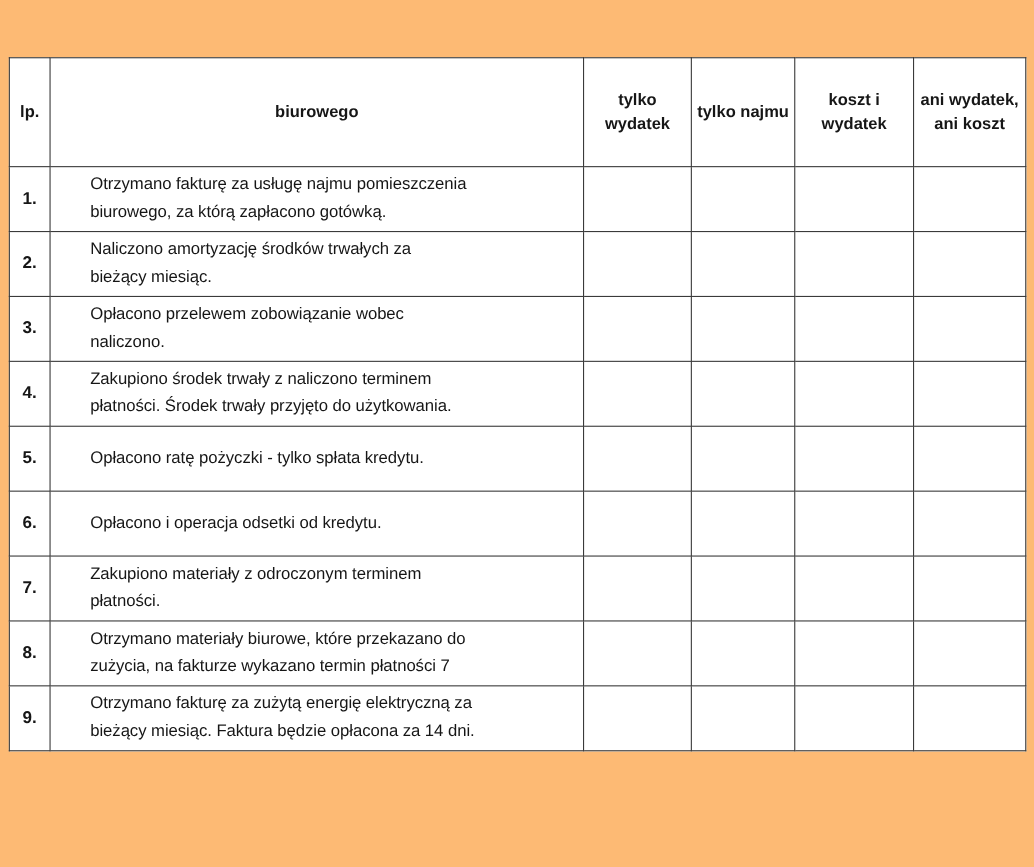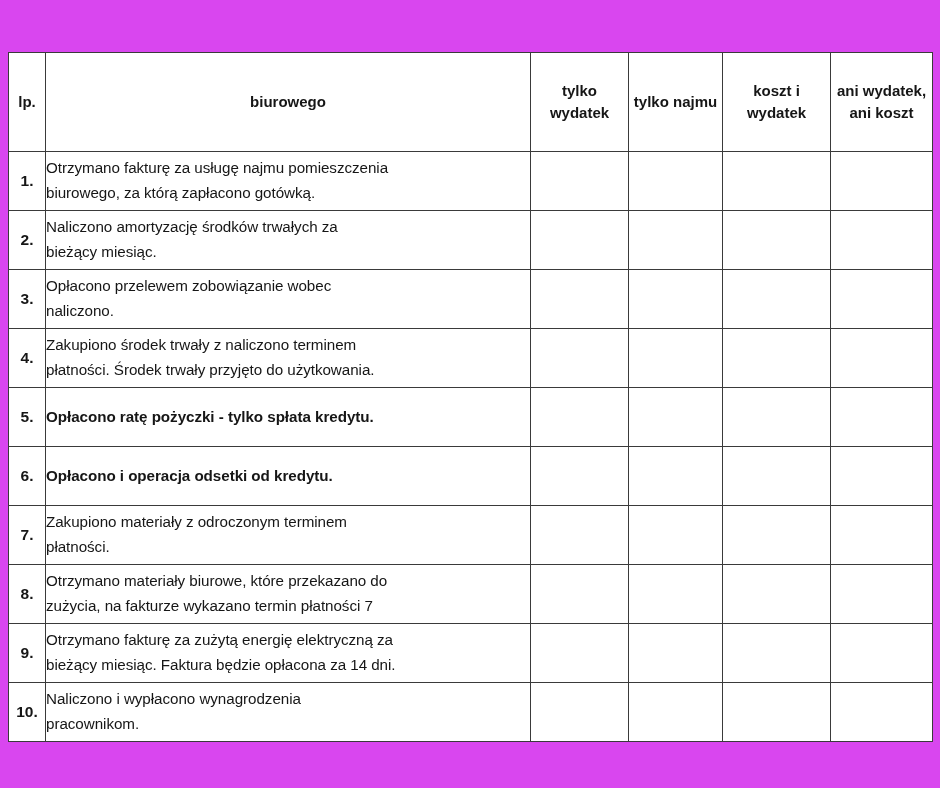--- a/index.html
+++ b/index.html
@@ -11,21 +11,21 @@
     width: 940px;
     height: 788px;
     font-family: "Liberation Sans", sans-serif;
     color: #161616;
     overflow: hidden;
   }
   #sheet {
     position: relative;
     width: 940px;
     height: 788px;
-    background: #d946ef;
+    background: #fdba74;
   }
   .table-wrap {
     position: absolute;
     left: 8px;
     top: 52px;
     width: 924px;
   }
   table.grid {
     border-collapse: collapse;
     table-layout: fixed;
@@ -76,29 +76,29 @@
     font-size: 15.2px;
     line-height: 1.62;
     padding: 2px 3px 2px 7px;
     vertical-align: middle;
     font-weight: normal;
     letter-spacing: -0.05px;
   }
   td.op .line {
     display: block;
     white-space: nowrap;
+    margin-left: 36px;
   }
   td.mark {
     text-align: center;
     font-size: 15px;
   }
   
   tr.single td.op .line {
     display: block;
-    font-weight: bold;
   }
 </style>
 </head>
 <body>
 
 <div id="sheet">
   <div class="table-wrap">
     <table class="grid">
       <colgroup>
         <col class="c-lp">
@@ -222,27 +222,16 @@
             <td class="num">9.</td>
             <td class="op">
               <span class="line">Otrzymano fakturę za zużytą energię elektryczną za</span>
               <span class="line">bieżący miesiąc. Faktura będzie opłacona za 14 dni.</span>
             </td>
             <td class="mark"></td>
             <td class="mark"></td>
             <td class="mark"></td>
             <td class="mark"></td>
           </tr>
-          <tr class="body-row">
-            <td class="num">10.</td>
-            <td class="op">
-              <span class="line">Naliczono i wypłacono wynagrodzenia</span>
-              <span class="line">pracownikom.</span>
-            </td>
-            <td class="mark"></td>
-            <td class="mark"></td>
-            <td class="mark"></td>
-            <td class="mark"></td>
-          </tr>
         </tbody>
     </table>
   </div>
 </div>
 
 </body></html>

